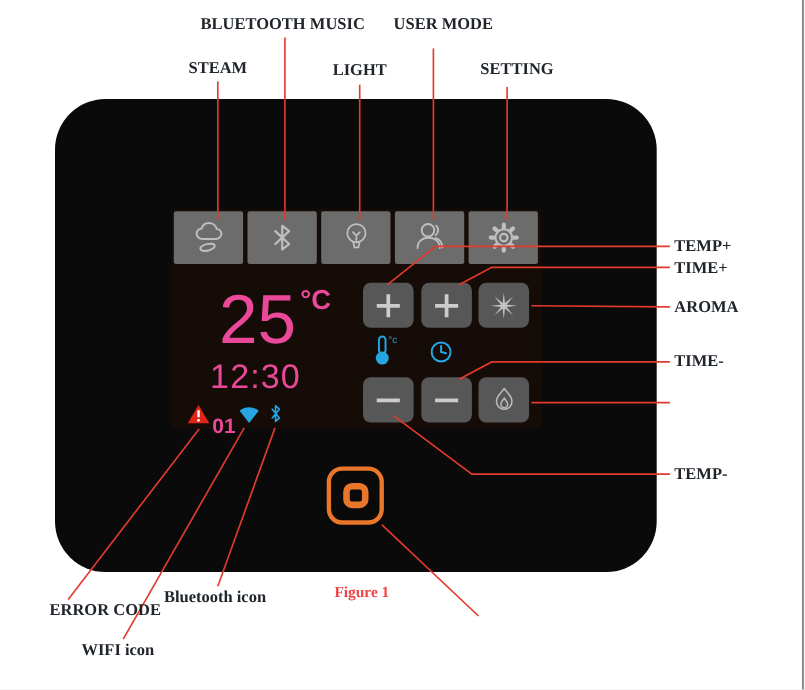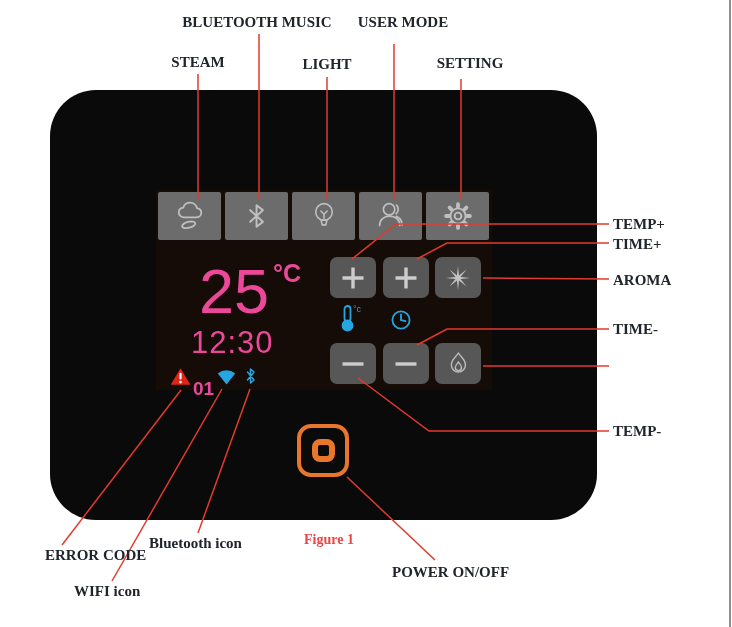--- a/index.html
+++ b/index.html
@@ -186,17 +186,16 @@
 
   <div class="callout" style="left:613px;top:216px;">TEMP+</div>
   <div class="callout" style="left:613px;top:236px;">TIME+</div>
   <div class="callout" style="left:613px;top:272px;">AROMA</div>
   <div class="callout" style="left:613px;top:321px;">TIME-</div>
   <div class="callout" style="left:613px;top:423px;text-align:right;">TEMP-</div>
 
   <div class="callout" style="left:7px;top:547px;margin-left:38px;">ERROR CODE</div>
   <div class="callout" style="left:74px;top:583px;">WIFI icon</div>
   <div class="callout" style="left:149px;top:535px;">Bluetooth icon</div>
-  <div class="callout" style="left:392px;top:564px;">POWER ON/OFF</div>
 
   <div class="fig-cap">Figure 1</div>
 
 </div>
 
 </body></html>

